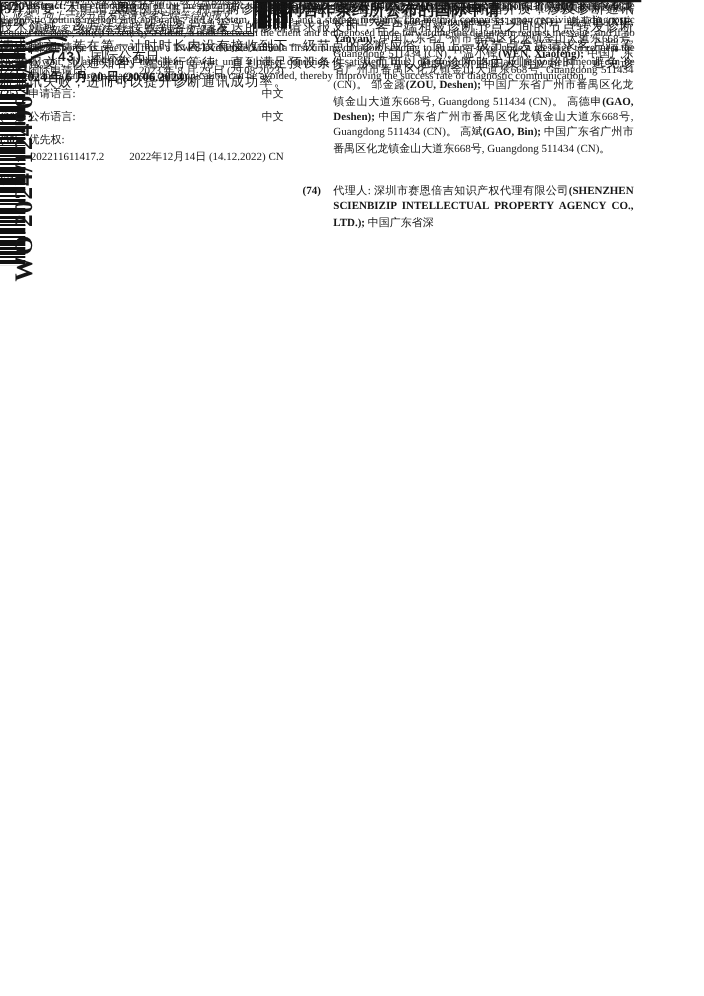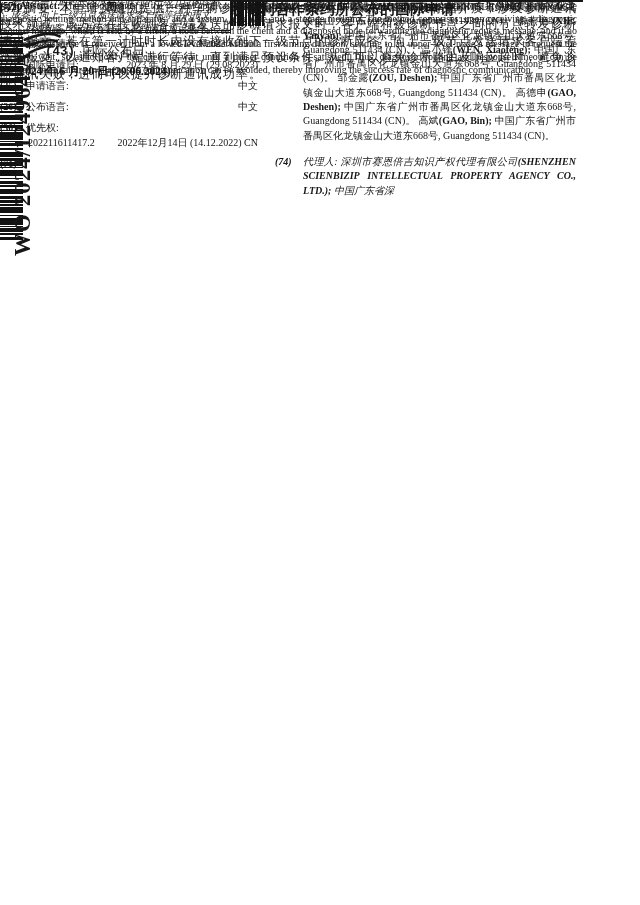--- a/index.html
+++ b/index.html
@@ -186,21 +186,21 @@
           <span>发明人:</span>
           <span>朱鹏波</span> <span class="b">(ZHU, Deshen);</span> <span>中国广东省广州市番禺区化龙镇金山大道东668号, Guangdong 511434 (CN)。</span>
           <span>谢燕艳</span> <span class="b">(XIE, Yanyan);</span> <span>中国广东省广州市番禺区化龙镇金山大道东668号, Guangdong 511434 (CN)。</span>
           <span>温小锋</span><span class="b">(WEN, Xiaofeng);</span> <span>中国广东省广州市番禺区化龙镇金山大道东668号, Guangdong 511434 (CN)。</span>
           <span>邹金露</span><span class="b">(ZOU, Deshen);</span> <span>中国广东省广州市番禺区化龙镇金山大道东668号, Guangdong 511434 (CN)。</span>
           <span>高德申</span><span class="b">(GAO, Deshen);</span> <span>中国广东省广州市番禺区化龙镇金山大道东668号, Guangdong 511434 (CN)。</span>
           <span>高斌</span><span class="b">(GAO, Bin);</span> <span>中国广东省广州市番禺区化龙镇金山大道东668号, Guangdong 511434 (CN)。</span>
         </div>
       </div>
 
-      <div class="hang" style="margin-top:12px;font-style:italic;">
+      <div class="hang" style="margin-top:24px;">
         <span class="fnum">(74)</span>
         <div class="htext">
           <span>代理人:</span>
           <span>深圳市赛恩倍吉知识产权代理有限公司</span><span class="b">(SHENZHEN SCIENBIZIP INTELLECTUAL PROPERTY AGENCY CO., LTD.);</span> <span>中国广东省深</span>
         </div>
       </div>
     </div>
   </div>
 
   <div class="abs barcode-side"></div>

